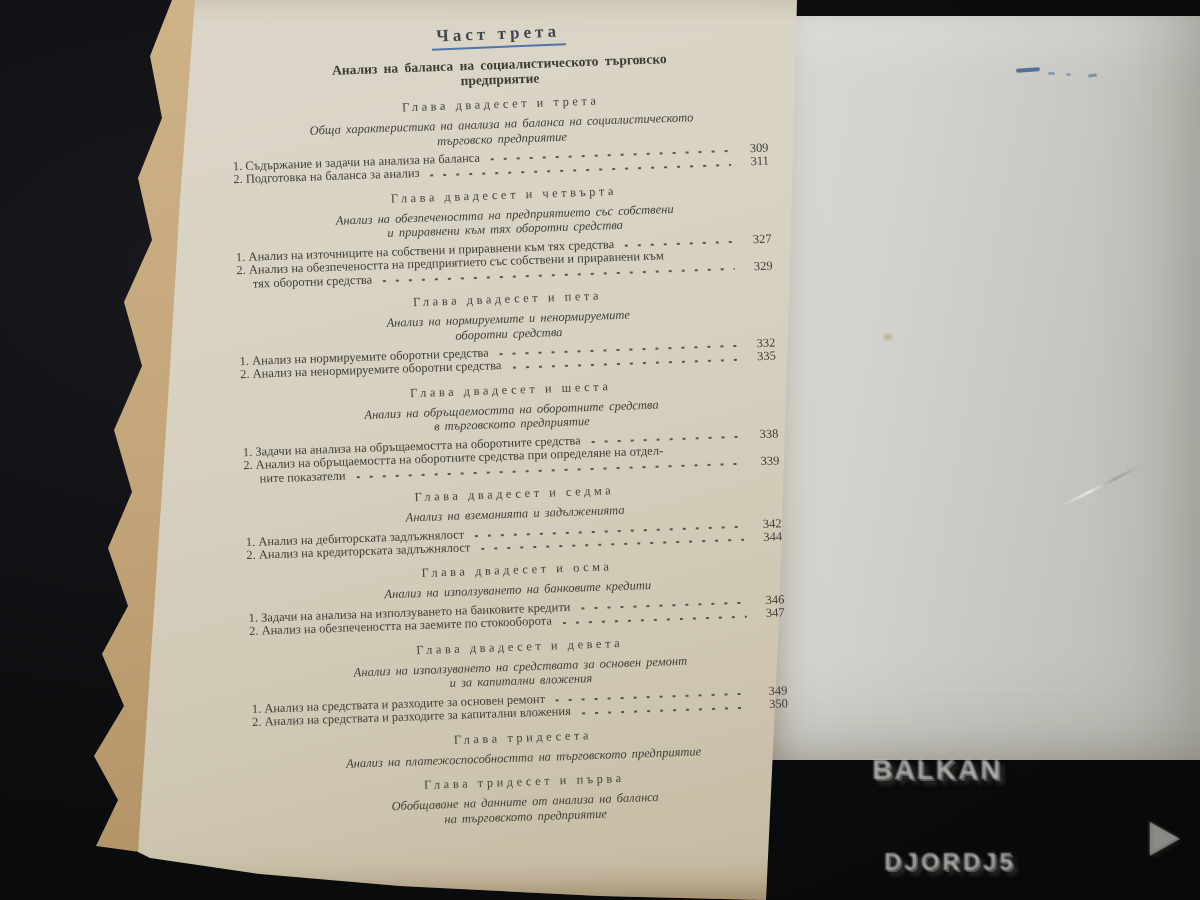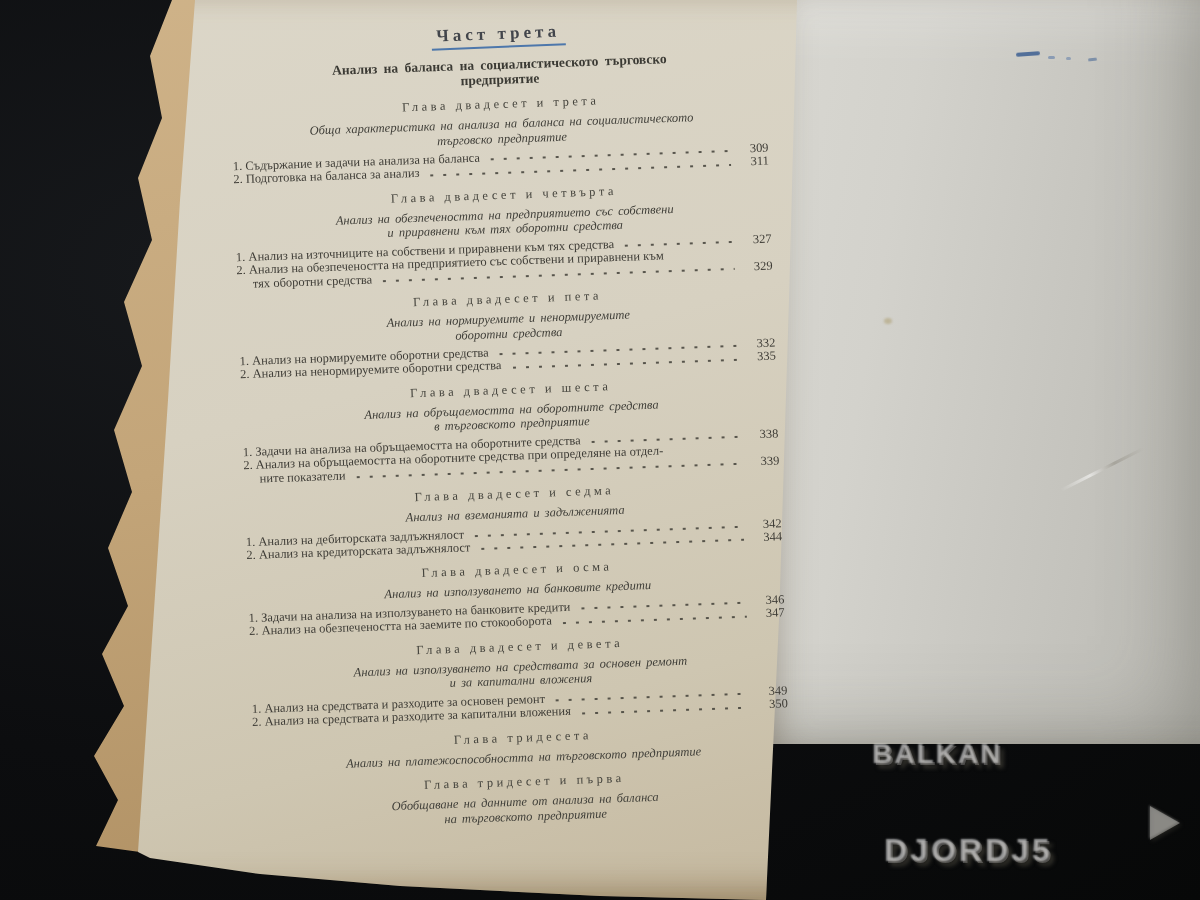--- a/index.html
+++ b/index.html
@@ -1,21 +1,21 @@
 <!DOCTYPE html>
 <html><head>
 <meta charset="utf-8">
 <style>
   html,body{margin:0;padding:0;background:#000;}
   .photo{position:relative;width:1200px;height:900px;overflow:hidden;
     background:radial-gradient(ellipse at 18% 30%, #17191c 0%, #0c0d0f 55%, #070808 100%);
     font-family:"Liberation Serif","DejaVu Serif",serif;}
 
   
-  .right-page{position:absolute;left:756px;top:0;width:444px;height:744px;
+  .right-page{position:absolute;left:756px;top:16px;width:444px;height:744px;
     background:linear-gradient(100deg,#d9d8d2 0%,#d3d2cc 30%,#c8c7c1 60%,#bab9b3 100%);
     box-shadow:inset 34px 0 40px -20px rgba(80,68,48,0.55),
                inset -55px -50px 90px -50px rgba(92,90,83,0.45),
                inset 0 60px 70px -60px rgba(255,255,255,0.5);}
   .crease{position:absolute;left:300px;top:468px;width:92px;height:3px;
     transform:rotate(-27deg);border-radius:2px;
     background:linear-gradient(to right, rgba(0,0,0,0) 0%, rgba(255,255,255,0.55) 35%, rgba(120,115,102,0.35) 65%, rgba(0,0,0,0) 100%);}
   .stain{position:absolute;left:128px;top:318px;width:8px;height:6px;border-radius:50%;
     background:rgba(158,136,74,0.38);filter:blur(1px);}
 
@@ -26,21 +26,21 @@
   .ink.m3{left:310px;top:57px;width:5px;height:3px;background:#3c63a0;opacity:.4;}
   .ink.m4{left:332px;top:58px;width:9px;height:3px;background:#34598f;opacity:.5;transform:rotate(-6deg);}
 
   
   .wm{position:absolute;font-family:"Liberation Sans","DejaVu Sans",sans-serif;font-weight:700;
     color:rgba(198,197,191,0.30);
     text-shadow:-2px -2px 2px rgba(255,255,255,0.6), 3px 3px 4px rgba(98,93,80,0.5);
     user-select:none;}
   .wm.l1{left:118px;top:740px;font-size:28px;letter-spacing:2px;}
   .wm.l2{left:110px;top:752px;font-size:64px;letter-spacing:0px;}
-  .wm.l3{left:130px;top:834px;font-size:32px;letter-spacing:3px;}
+  .wm.l3{left:130px;top:834px;font-size:24px;letter-spacing:3px;}
   .wm-arrow{position:absolute;left:394px;top:806px;width:0;height:0;
     border-top:17px solid transparent;border-bottom:17px solid transparent;
     border-left:30px solid rgba(203,202,196,0.45);
     filter:drop-shadow(-1px -1px 1px rgba(255,255,255,0.55)) drop-shadow(2px 2px 2px rgba(98,93,80,0.45));}
 
   
   .deckle{position:absolute;inset:0;
     background:linear-gradient(170deg,#cfb389 0%,#c3a579 45%,#aa8a5d 100%);
     clip-path:polygon(200px 0,182px 200px,170px 400px,154px 640px,140px 852px,
       96px 846px,118px 800px,94px 756px,124px 706px,102px 654px,128px 606px,

